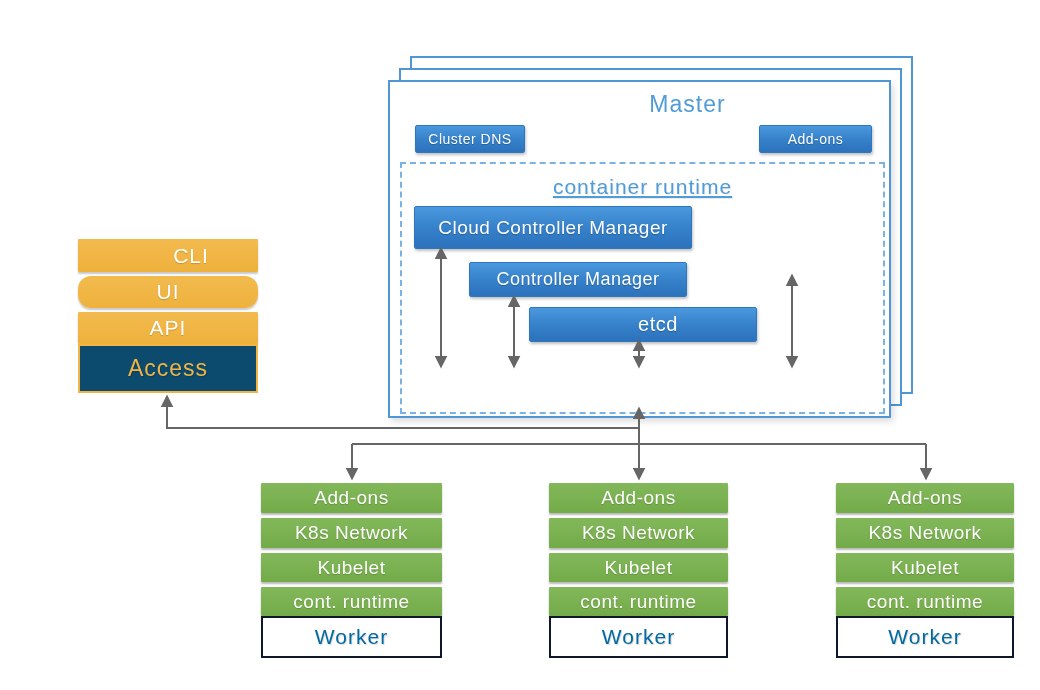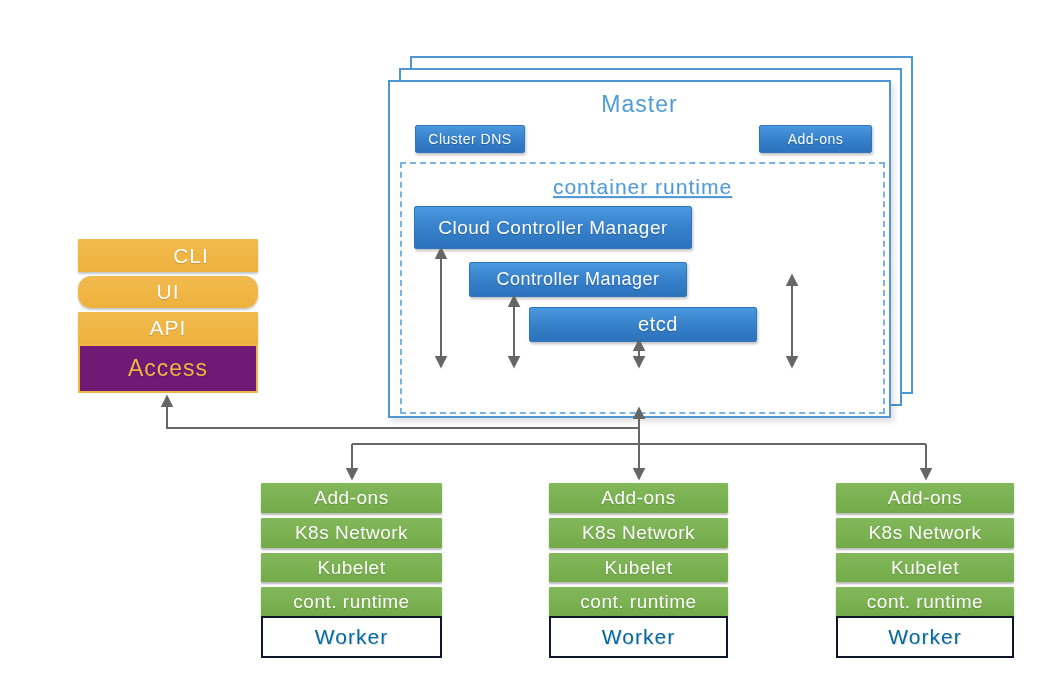--- a/index.html
+++ b/index.html
@@ -10,21 +10,21 @@
   .abs{position:absolute;}
   .flexc{display:flex;align-items:center;justify-content:center;text-align:center;}
 
   
   .page{
     background:#ffffff;border:2px solid #5096d2;box-sizing:border-box;
   }
   .page.front{box-shadow:3px 4px 6px rgba(0,0,0,0.12);}
   .master-title{
     color:#4f9cd8;font-size:23px;letter-spacing:1px;
-    text-align:center;width:100%;
+    text-align:center;width:100%;padding-left:48px;
   }
   .dashed-box{
     border:2px dashed #7ab2e2;box-sizing:border-box;background:transparent;
   }
   .runtime-title{
     color:#4f9cd8;font-size:21px;letter-spacing:1px;text-align:center;width:100%;
     text-shadow:1px 1px 1px rgba(0,0,0,0.08);
     text-decoration:underline;
   }
 
@@ -39,21 +39,21 @@
 
   
   .orange-row{
     background:linear-gradient(180deg,#f2ba4e 0%,#eeb13c 100%);
     color:#ffffff;font-size:21px;letter-spacing:1px;
     text-shadow:0 1px 1px rgba(0,0,0,0.18);
     box-shadow:0 2px 2px rgba(0,0,0,0.22);
     box-sizing:border-box;border-radius:1px;
   }
   .access-footer{
-    background:#701a75;border:2px solid #f0b545;box-sizing:border-box;
+    background:#0c4a6e;border:2px solid #f0b545;box-sizing:border-box;
     color:#f0b545;font-size:23px;letter-spacing:1px;
     text-shadow:1px 1px 1px rgba(0,0,0,0.15);
   }
 
   
   .green-row{
     background:linear-gradient(180deg,#82b85a 0%,#74ab49 100%);
     color:#ffffff;font-size:19px;letter-spacing:0.5px;
     text-shadow:0 1px 1px rgba(0,0,0,0.18);
     box-shadow:0 2px 2px rgba(0,0,0,0.28);

